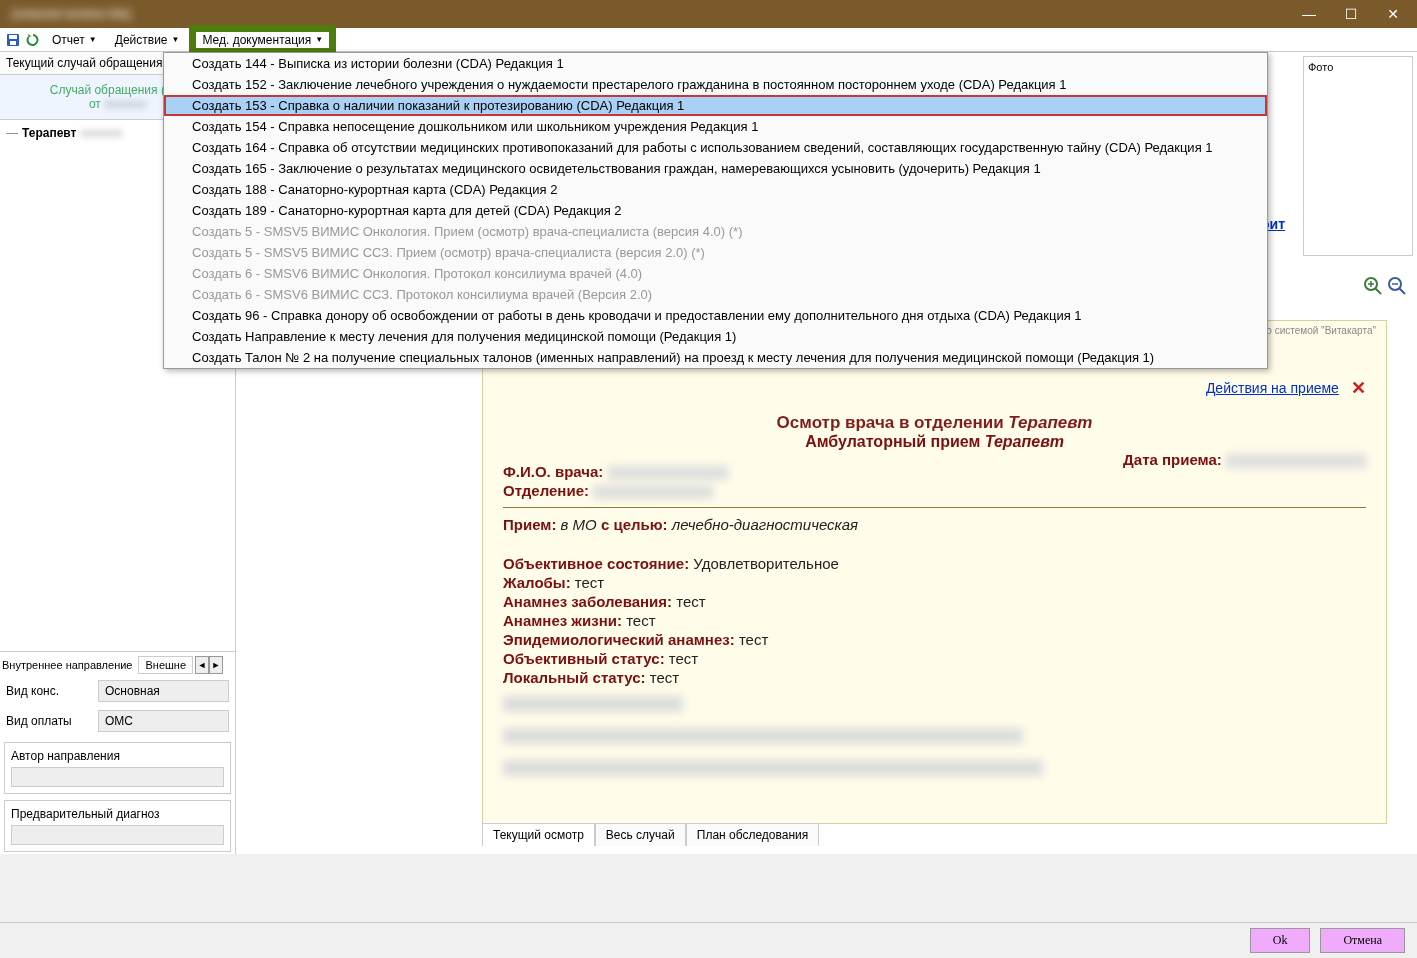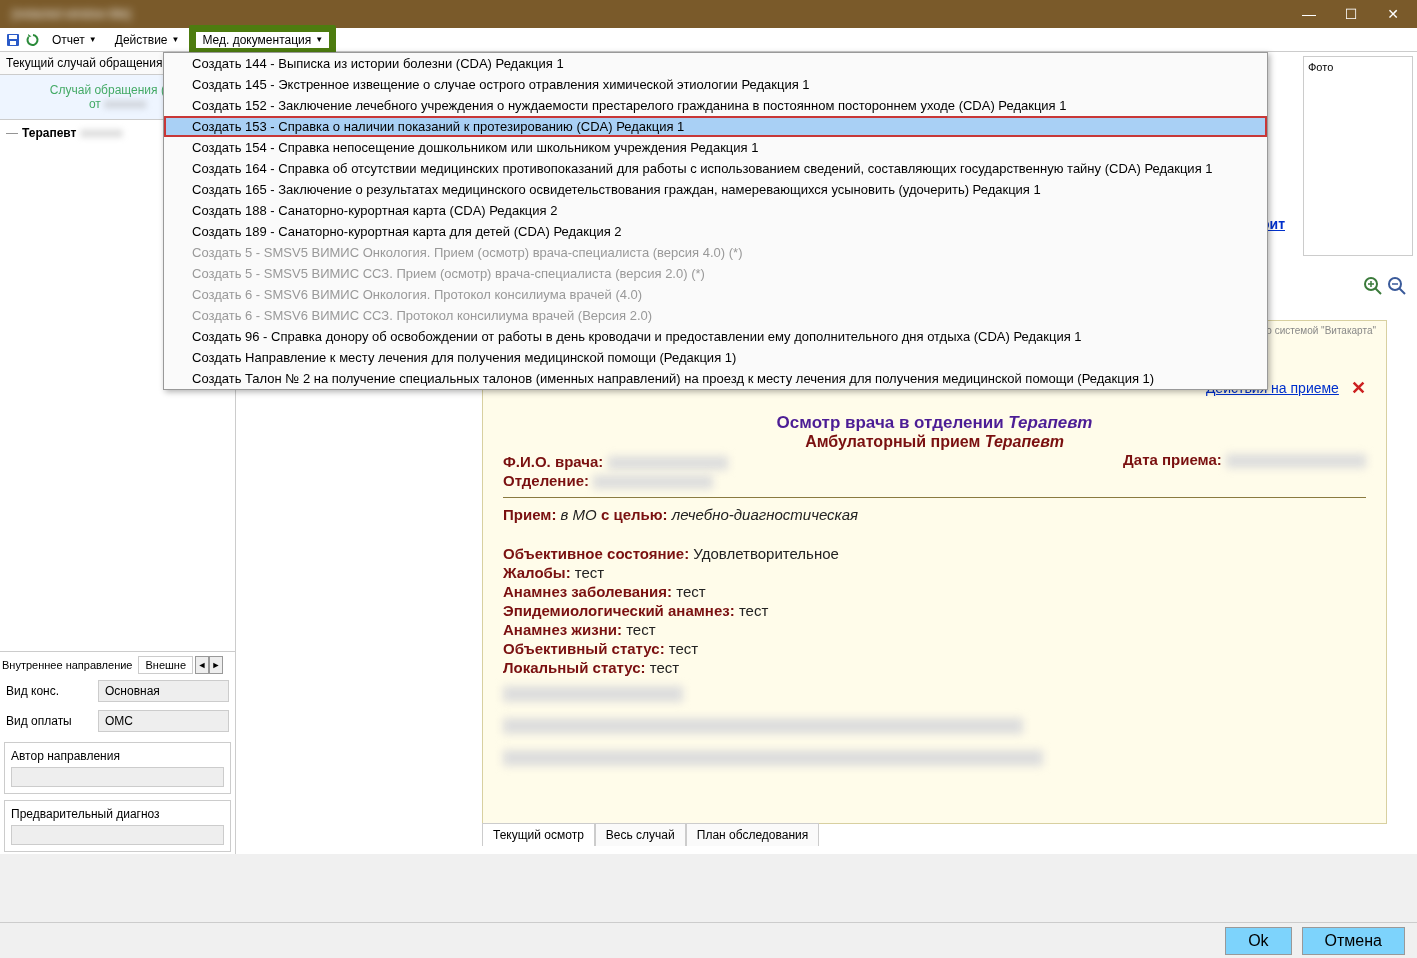--- a/index.html
+++ b/index.html
@@ -45,37 +45,37 @@
 .rp-photo { width: 110px; border: 1px solid #ccc; margin: 4px; padding: 4px; font-size: 11px; }
 .rp-zoom { position: absolute; top: 224px; right: 10px; display: flex; gap: 4px; }
 .rp-zoom-icon { width: 20px; height: 20px; }
 .rp-status-link { color: #0030cc; text-decoration: underline; font-weight: bold; font-size: 14px; position: absolute; top: 164px; right: 132px; }
 
 .doc-viewer { position: absolute; top: 268px; left: 246px; right: 30px; bottom: 30px; background: #fffcea; border: 1px solid #d8d0a0; font-family: Georgia, serif; padding: 12px 20px; overflow: hidden; }
 .dv-watermark { position: absolute; top: 4px; right: 10px; font-size: 10px; color: #888; }
 .dv-actions { position: absolute; top: 56px; right: 20px; display: flex; align-items: center; gap: 12px; }
 .dv-actions-link { color: #0030cc; text-decoration: underline; font-size: 14px; }
 .dv-close { color: #cc2020; font-size: 18px; font-weight: bold; }
-.dv-title { text-align: center; color: #4c1d95; font-size: 17px; font-weight: bold; margin-top: 80px; }
-.dv-subtitle { text-align: center; color: #7a1010; font-size: 16px; font-weight: bold; margin-bottom: 2px; }
+.dv-title { text-align: center; color: #7f1d1d; font-size: 17px; font-weight: bold; margin-top: 80px; }
+.dv-subtitle { text-align: center; color: #7a1010; font-size: 16px; font-weight: bold; margin-bottom: 12px; }
 .dv-row { font-size: 15px; color: #7a1010; margin: 2px 0; }
 .dv-row .lbl { font-weight: bold; }
 .dv-row .val { font-weight: normal; color: #222; font-style: normal; }
 .dv-row .ital { font-style: italic; color: #222; text-align: right; }
 .dv-hr { border-top: 1px solid #8a7a40; margin: 8px 0; }
 .dv-blur { filter: blur(4px); background: #ddd; display: inline-block; width: 120px; height: 14px; vertical-align: middle; }
 .dv-date { position: absolute; top: 130px; right: 20px; font-size: 15px; color: #7a1010; font-weight: bold; }
 .dv-date .dv-blur { width: 140px; }
 
 .bottom-tabs { position: absolute; bottom: 7px; left: 246px; height: 26px; display: flex; align-items: center; font-size: 12px; }
 .btab { padding: 4px 10px; border: 1px solid #ccc; border-bottom: none; background: #fafafa; }
 .btab.active { background: #fff; font-weight: normal; }
 
 .footer { height: 36px; background: #f0f0f0; border-top: 1px solid #ccc; display: flex; align-items: center; justify-content: flex-end; padding: 0 12px; gap: 10px; position: absolute; bottom: 0; left: 0; right: 0; }
-.btn { padding: 4px 22px; border: 1px solid #999; background: #7dd3fc; font-size: 16px; }
+.btn { padding: 4px 22px; border: 1px solid #999; background: #f0abfc; font-size: 12px; font-family: Liberation Serif, serif; }
 
 
 .dropdown { position: absolute; top: 52px; left: 163px; width: 1105px; background: #fafafa; border: 1px solid #999; box-shadow: 2px 2px 6px rgba(0,0,0,0.3); z-index: 1000; font-size: 13px; }
 .dd-item { padding: 3px 28px; white-space: nowrap; cursor: pointer; }
 .dd-item.disabled { color: #999; }
 .dd-item.selected { background: #a9d0f5; border: 2px solid #c83737; padding: 1px 26px; }
 
 svg { display: block; }
 </style>
 </head>
@@ -216,22 +216,22 @@
       <div class="dv-row">
         <span class="lbl">Прием:</span>
         <span class="ital">в МО</span>
         <span class="lbl">с целью:</span>
         <span class="ital">лечебно-диагностическая</span>
       </div>
       <div style="height:18px"></div>
       <div class="dv-row"><span class="lbl">Объективное состояние:</span> <span class="val">Удовлетворительное</span></div>
       <div class="dv-row"><span class="lbl">Жалобы:</span> <span class="val">тест</span></div>
       <div class="dv-row"><span class="lbl">Анамнез заболевания:</span> <span class="val">тест</span></div>
+      <div class="dv-row"><span class="lbl">Анамнез жизни:</span> <span class="val">тест</span></div>
       <div class="dv-row"><span class="lbl">Эпидемиологический анамнез:</span> <span class="val">тест</span></div>
-      <div class="dv-row"><span class="lbl">Анамнез жизни:</span> <span class="val">тест</span></div>
       <div class="dv-row"><span class="lbl">Объективный статус:</span> <span class="val">тест</span></div>
       <div class="dv-row"><span class="lbl">Локальный статус:</span> <span class="val">тест</span></div>
       <div style="height:6px"></div>
       <div><span class="dv-blur" style="width:180px;height:16px;"></span></div>
       <div style="height:14px"></div>
       <div><span class="dv-blur" style="width:520px;height:16px;"></span></div>
       <div style="height:14px"></div>
       <div><span class="dv-blur" style="width:540px;height:16px;"></span></div>
 
     </div>
@@ -244,21 +244,20 @@
   </div>
 </div>
 
 <div class="footer">
   <button class="btn">Ok</button>
   <button class="btn">Отмена</button>
 </div>
 
 <div class="dropdown" id="dd-container">
     <div class="dd-item">Создать 144 -  Выписка из истории болезни (CDA) Редакция 1</div>
-    <div class="dd-item">Создать 145 - Экстренное извещение о случае острого отравления химической этиологии Редакция 1</div>
     <div class="dd-item">Создать 152 - Заключение лечебного учреждения о нуждаемости престарелого гражданина в постоянном постороннем уходе (CDA) Редакция 1</div>
     <div class="dd-item selected">Создать 153 - Справка о наличии показаний к протезированию (CDA) Редакция 1</div>
     <div class="dd-item">Создать 154 - Справка непосещение дошкольником или школьником учреждения Редакция 1</div>
     <div class="dd-item">Создать 164 - Справка об отсутствии медицинских противопоказаний для работы с использованием сведений, составляющих государственную тайну (CDA) Редакция 1</div>
     <div class="dd-item">Создать 165 - Заключение о результатах медицинского освидетельствования граждан, намеревающихся усыновить (удочерить) Редакция 1</div>
     <div class="dd-item">Создать 188 - Санаторно-курортная карта (CDA) Редакция 2</div>
     <div class="dd-item">Создать 189 - Санаторно-курортная карта для детей (CDA) Редакция 2</div>
     <div class="dd-item disabled">Создать 5 - SMSV5 ВИМИС Онкология. Прием (осмотр) врача-специалиста  (версия 4.0) (*)</div>
     <div class="dd-item disabled">Создать 5 - SMSV5 ВИМИС ССЗ. Прием (осмотр) врача-специалиста (версия 2.0) (*)</div>
     <div class="dd-item disabled">Создать 6 - SMSV6 ВИМИС Онкология. Протокол консилиума врачей (4.0)</div>

